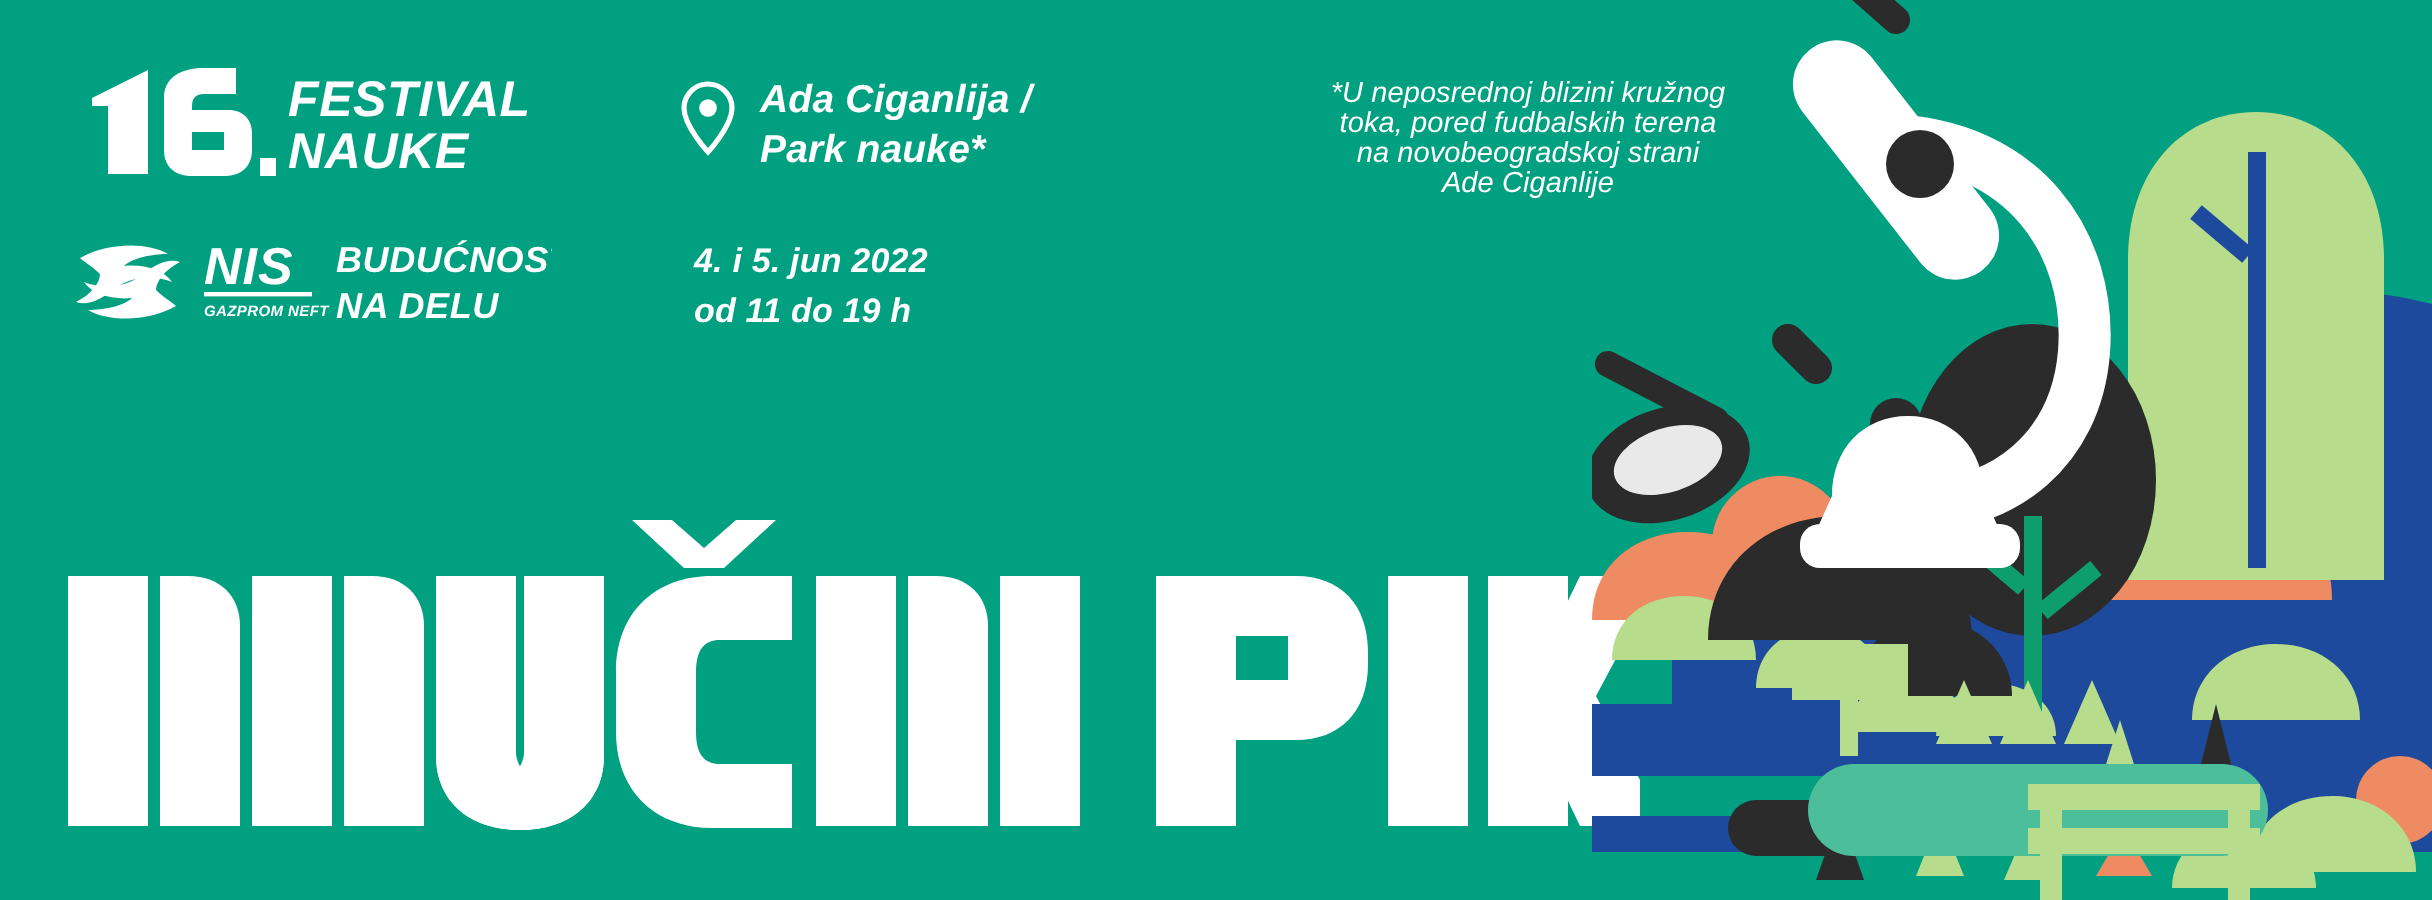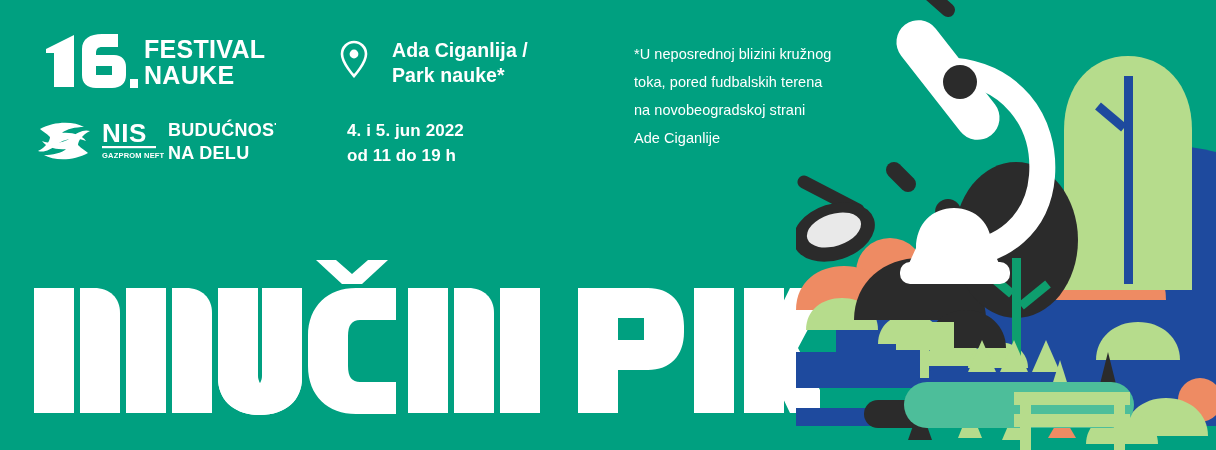--- a/index.html
+++ b/index.html
@@ -8,20 +8,21 @@
     background: #ffffff;
   }
   #banner {
     position: relative;
     width: 1216px;
     height: 450px;
     overflow: hidden;
     background: #00A080;
     font-family: "Liberation Sans", sans-serif;
     user-select: none;
+    font-style: italic;
   }
 
   
   #fest-logo {
     position: absolute;
     left: 44px;
     top: 33px;
     width: 240px;
     height: 56px;
   }
@@ -36,21 +37,21 @@
   
   #loc-block {
     position: absolute;
     left: 340px;
     top: 38px;
     width: 260px;
   }
   #loc-row {
     display: flex;
     align-items: flex-start;
-    gap: 24px;
+    gap: 12px;
   }
   #pin-icon {
     flex: 0 0 auto;
     margin-top: 2px;
   }
   .loc-text {
     color: #ffffff;
     font-size: 19.5px;
     line-height: 25px;
     font-weight: bold;
@@ -79,23 +80,24 @@
   }
 
   
   #footnote {
     position: absolute;
     left: 634px;
     top: 40px;
     width: 260px;
     color: #ffffff;
     font-size: 14.5px;
-    line-height: 28px;
+    line-height: 15px;
     white-space: pre-line;
     letter-spacing: 0.05px;
+    text-align: center;
   }
 
   
   #headline {
     position: absolute;
     left: 30px;
     top: 258px;
     width: 790px;
     height: 165px;
   }

